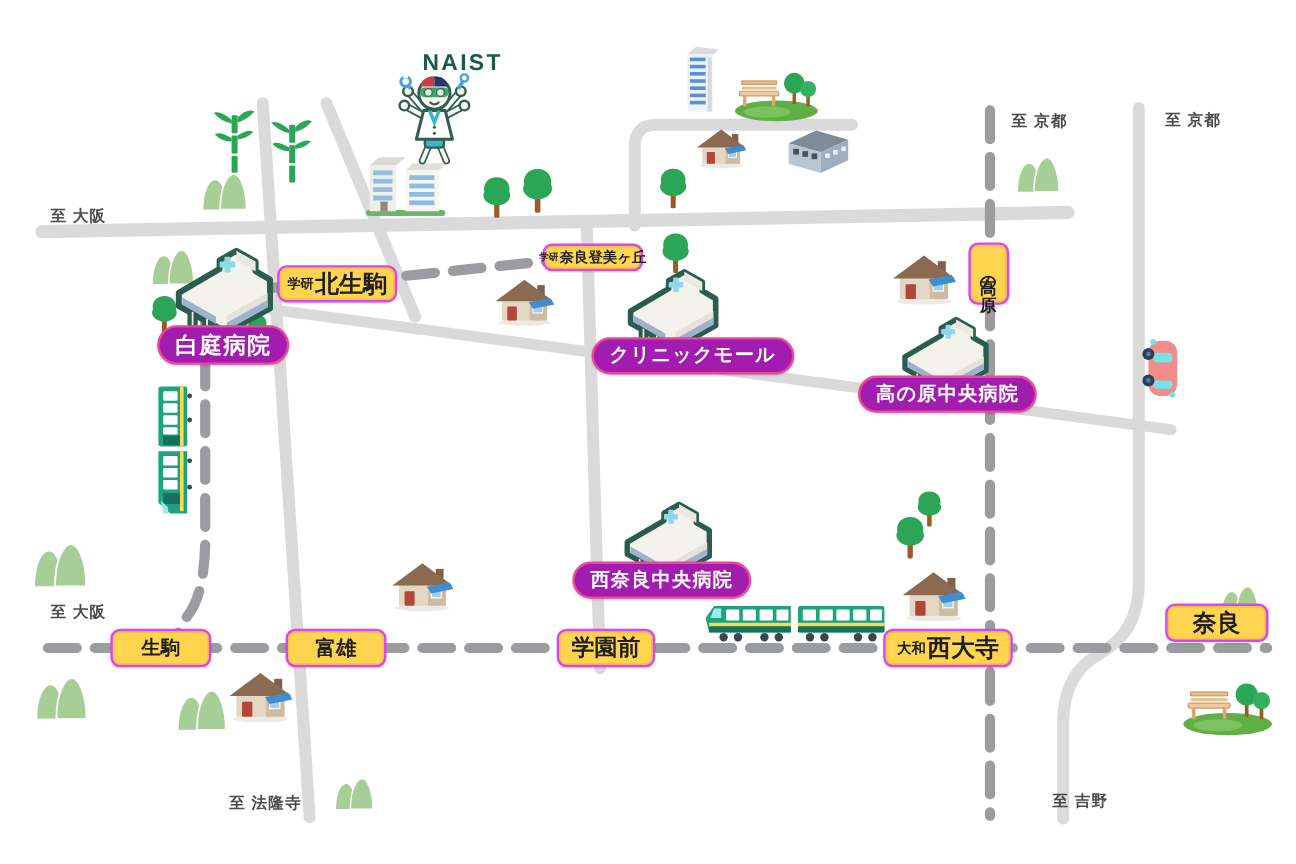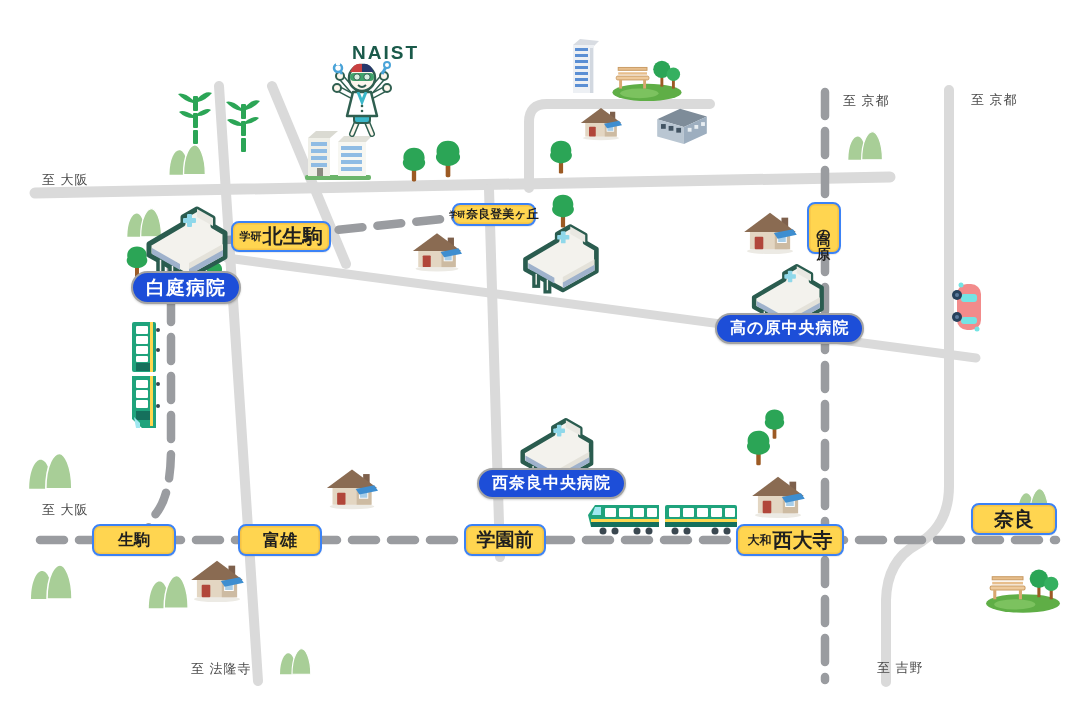--- a/index.html
+++ b/index.html
@@ -1,31 +1,31 @@
 <!DOCTYPE html>
 <html><head>
 <meta charset="utf-8">
 <style>
   html,body{margin:0;padding:0;background:#ffffff;}
   #map{position:relative;width:1080px;height:720px;background:#ffffff;overflow:hidden;
        font-family:"Liberation Sans","DejaVu Sans",sans-serif;}
   svg.base{position:absolute;left:0;top:0;z-index:0;}
   .ic{position:absolute;z-index:2;}
   .veh{position:absolute;z-index:3;}
-  .badge{position:absolute;z-index:5;background:#FFD550;border:2px solid #3b82f6;
+  .badge{position:absolute;z-index:5;background:#FFD550;border:2px solid #d946ef;
          box-shadow:inset 0 0 0 1.5px rgba(236,180,60,.55),0 1px 1px rgba(0,0,0,.08);
          border-radius:8px;color:#1f1f1f;font-weight:bold;display:flex;align-items:center;
          justify-content:center;white-space:nowrap;box-sizing:border-box;}
   .badge .pre{font-size:11px;margin-right:1px;}
   .badge.v{writing-mode:vertical-rl;text-orientation:upright;}
-  .pill{position:absolute;z-index:5;background:#1d4ed8;color:#fff;border:2px solid #a3a3a3;
+  .pill{position:absolute;z-index:5;background:#a21caf;color:#fff;border:2px solid #ec4899;
         border-radius:999px;font-weight:bold;display:flex;align-items:center;justify-content:center;
         white-space:nowrap;padding:12px 13px;letter-spacing:1px;box-sizing:border-box;
         box-shadow:0 1px 2px rgba(0,0,0,.18);}
-  .edge{position:absolute;z-index:5;font-size:13px;font-weight:normal;color:#4a4a4a;
+  .edge{position:absolute;z-index:5;font-size:13px;font-weight:bold;color:#4a4a4a;
         letter-spacing:1px;white-space:nowrap;}
   .naist{position:absolute;z-index:5;font-size:19px;font-weight:bold;color:#1A5A4A;
          letter-spacing:2px;}
 </style>
 </head>
 <body>
 
 <div id="map">
 
   <svg width="0" height="0" style="position:absolute" aria-hidden="true">
@@ -407,20 +407,21 @@
   </div>
   <div class="badge" style="left:736px;top:524px;width:108px;height:32px">
     <span class="pre" style="font-size:12px">大和</span>
     <span class="nm" style="font-size:20px">西大寺</span>
   </div>
   <div class="badge" style="left:971px;top:503px;width:86px;height:32px">
     <span class="nm" style="font-size:20px">奈良</span>
   </div>
 
   <div class="pill" style="left:131px;top:271px;height:33px;font-size:19px">白庭病院</div>
+  <div class="pill" style="left:493px;top:281px;height:31px;font-size:16px">クリニックモール</div>
   <div class="pill" style="left:477px;top:468px;height:31px;font-size:16px">西奈良中央病院</div>
   <div class="pill" style="left:715px;top:313px;height:31px;font-size:16px">高の原中央病院</div>
 
   <div class="edge" style="left:42px;top:171px">至 大阪</div>
   <div class="edge" style="left:42px;top:501px">至 大阪</div>
   <div class="edge" style="left:843px;top:92px">至 京都</div>
   <div class="edge" style="left:971px;top:91px">至 京都</div>
   <div class="edge" style="left:191px;top:660px">至 法隆寺</div>
   <div class="edge" style="left:877px;top:659px">至 吉野</div>
 

